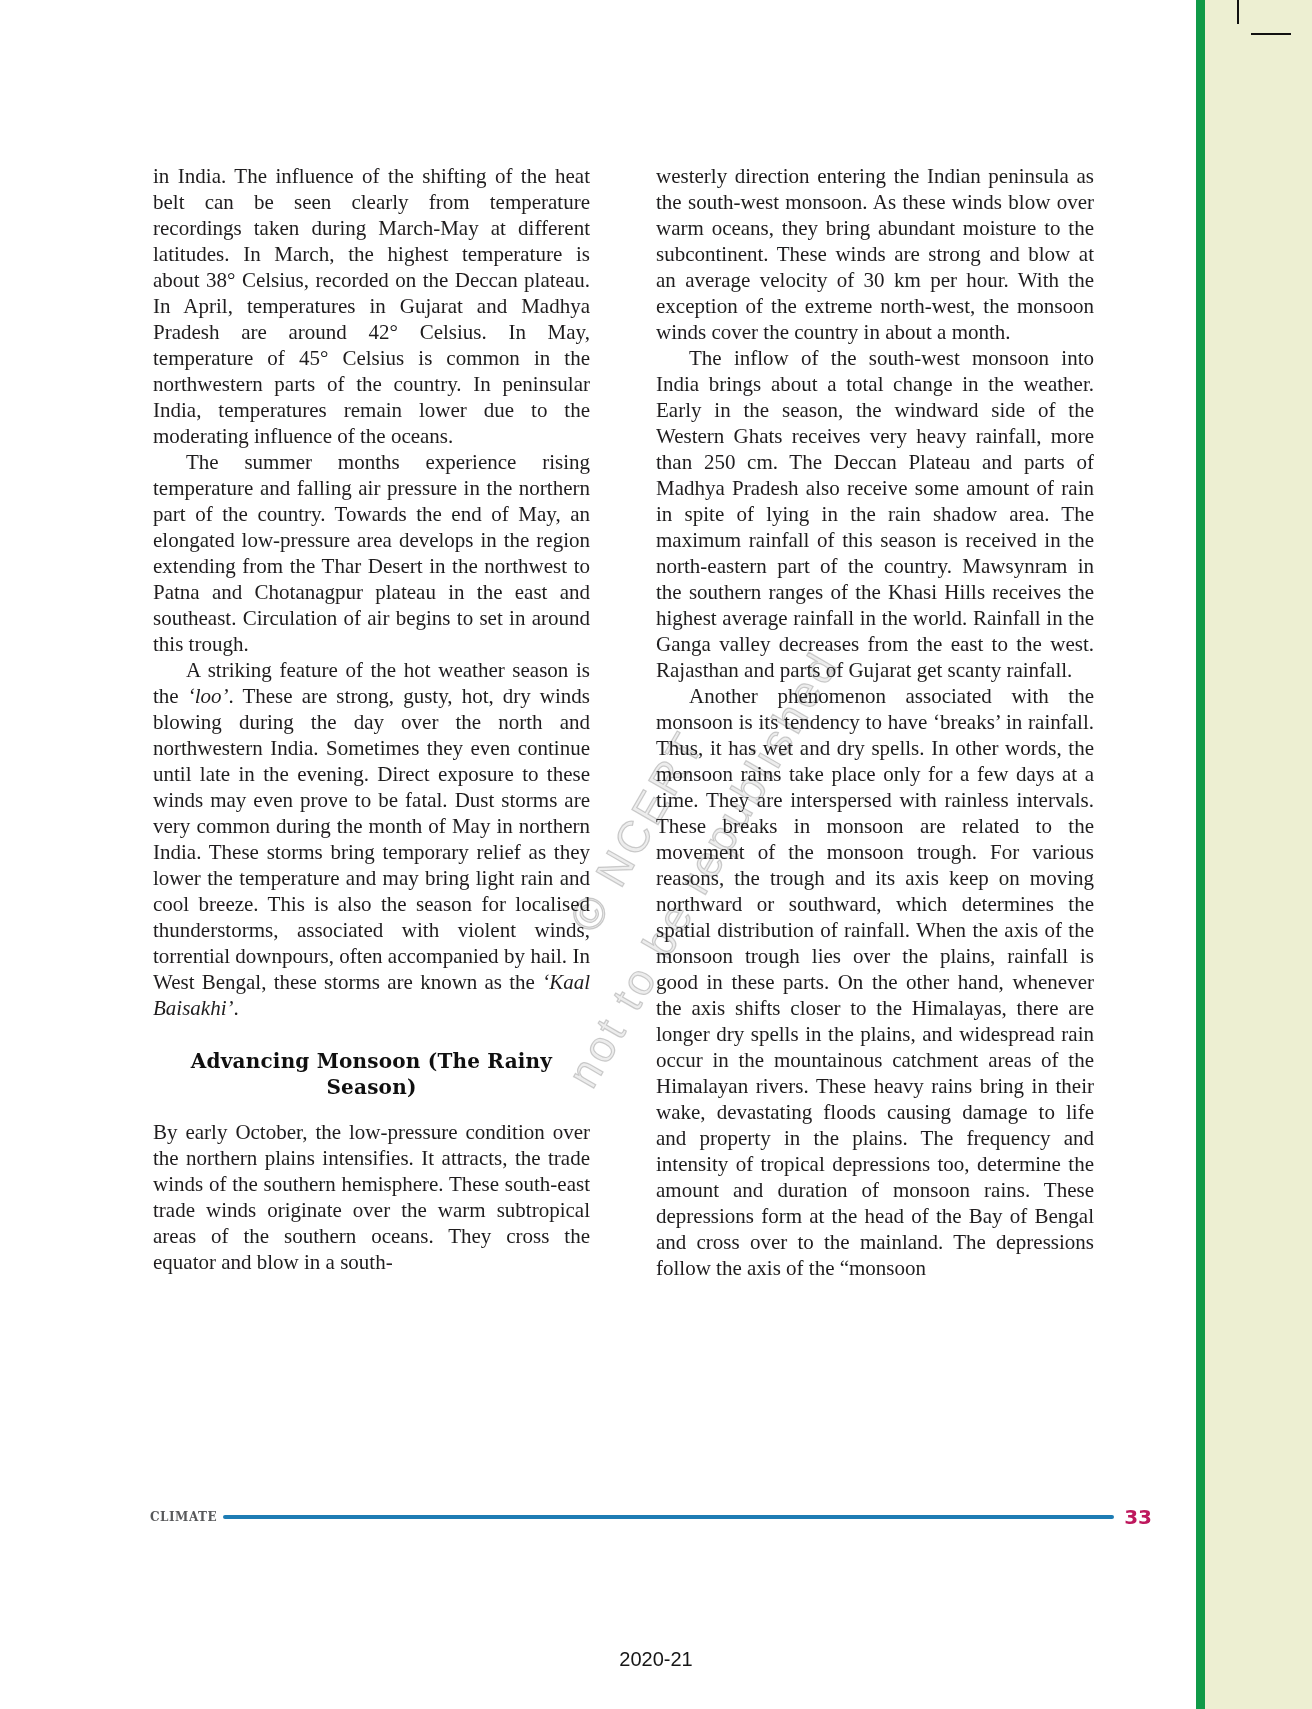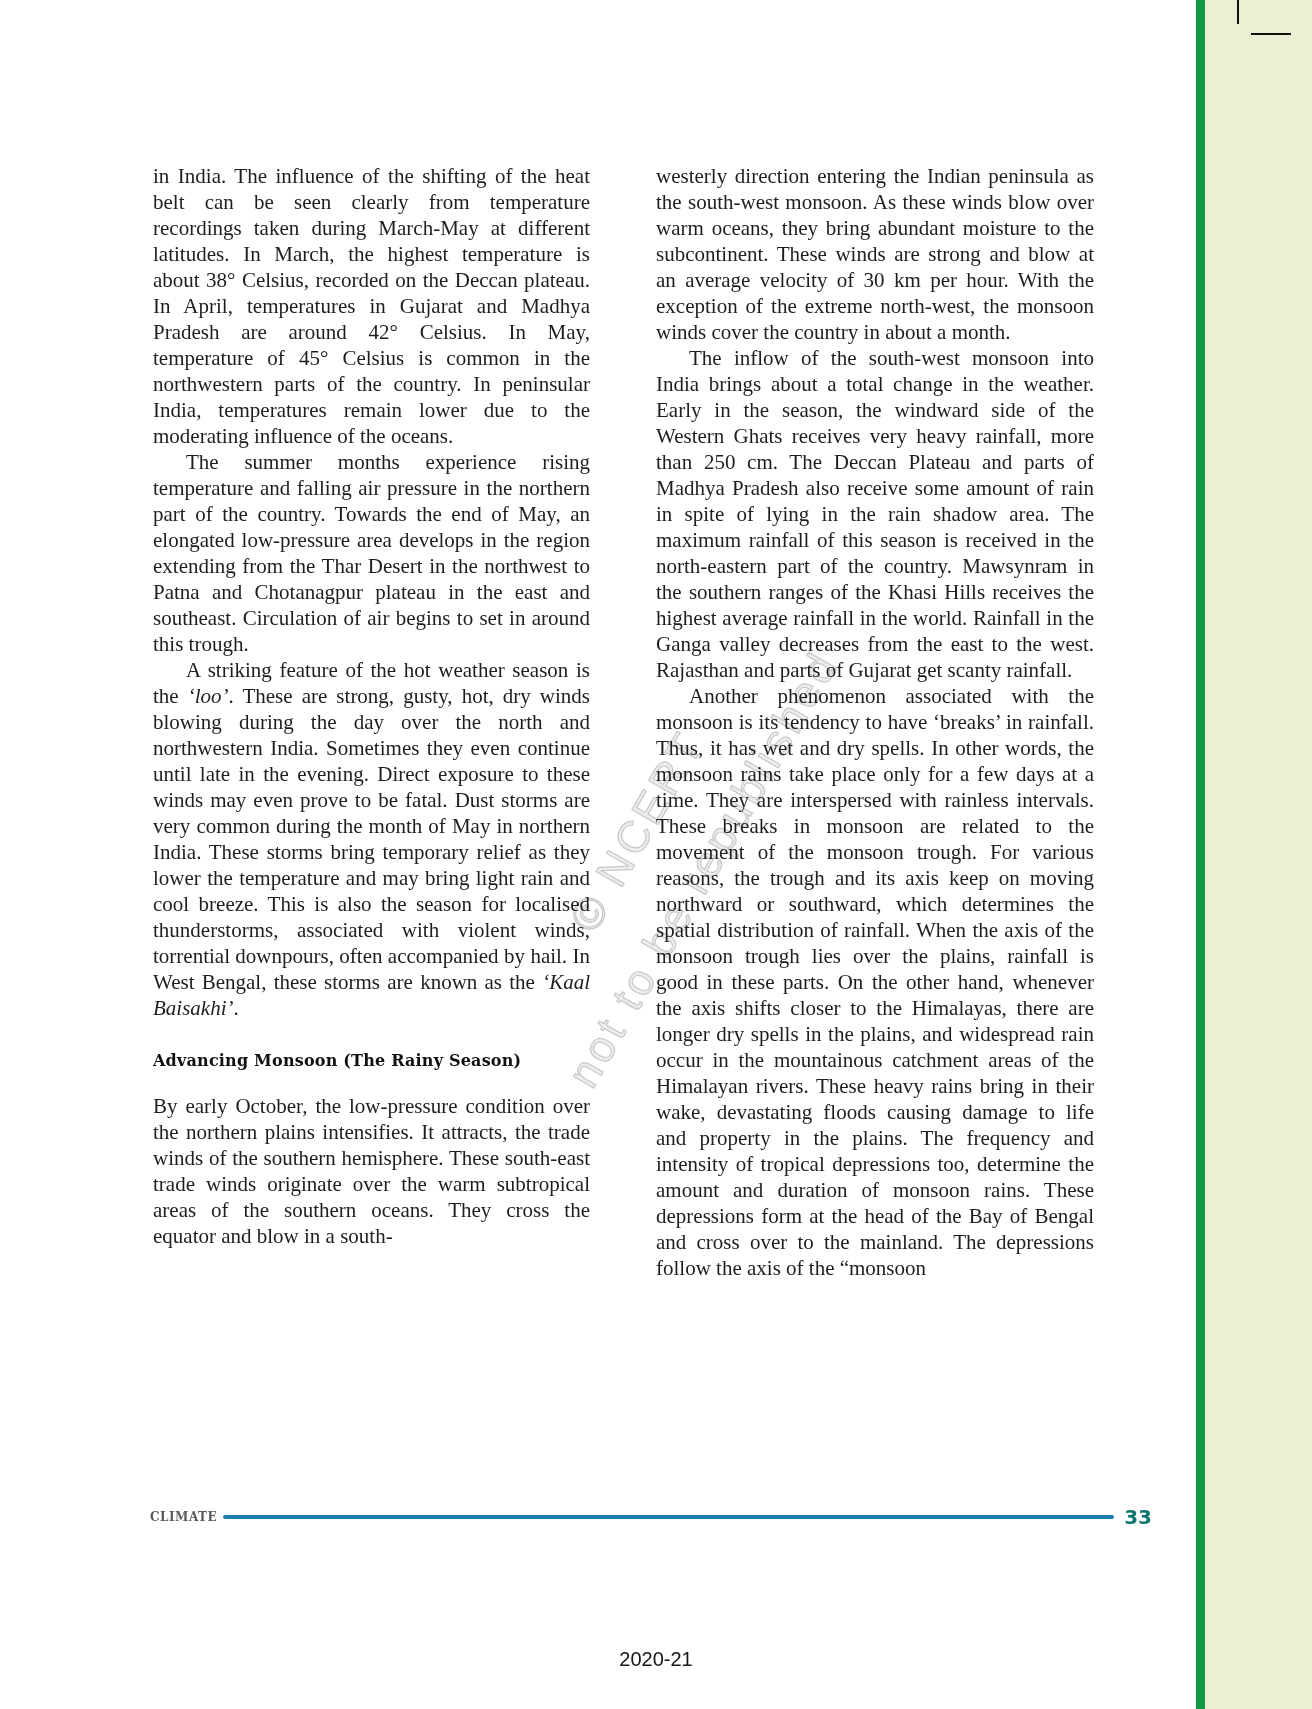--- a/index.html
+++ b/index.html
@@ -14,22 +14,22 @@
   .crop-v{position:absolute;left:1237px;top:0;width:2px;height:24px;background:#111;}
   .crop-h{position:absolute;left:1251px;top:33px;width:40px;height:2px;background:#111;}
   
   .col{position:absolute;top:163px;width:437px;font-size:21px;line-height:26px;text-align:justify;}
   .col.left{left:153px;}
   .col.right{left:620px;width:438px;margin-left:36px;}
   .para{margin:0;}
   .para.indent{text-indent:33px;}
   .para i{font-style:italic;}
   h2.section-heading{
-    font-family:"DejaVu Serif", serif;font-weight:bold;font-size:16px;line-height:26px;
-    margin:27px 0 19px 0;color:#101010;text-align:left;letter-spacing:0.2px;
+    font-family:"DejaVu Serif", serif;font-weight:bold;font-size:20px;line-height:26px;
+    margin:27px 0 19px 0;color:#101010;text-align:center;letter-spacing:0.2px;
   }
   
   .watermark{
     position:absolute;left:410px;top:600px;width:520px;height:500px;
     display:flex;flex-direction:column;align-items:center;justify-content:center;gap:26px;
     transform:rotate(-60deg);pointer-events:none;
   }
   .watermark .wm-line{
     font-family:"Liberation Sans", sans-serif;font-size:44px;letter-spacing:4px;white-space:nowrap;
     color:rgba(175,175,175,0.22);-webkit-text-stroke:1.2px rgba(130,130,130,0.38);
@@ -75,21 +75,21 @@
     <div>
         <p class="para">westerly direction entering the Indian peninsula as the south-west monsoon. As these winds blow over warm oceans, they bring abundant moisture to the subcontinent. These winds are strong and blow at an average velocity of 30 km per hour. With the exception of the extreme north-west, the monsoon winds cover the country in about a month.</p>
         <p class="para indent">The inflow of the south-west monsoon into India brings about a total change in the weather. Early in the season, the windward side of the Western Ghats receives very heavy rainfall, more than 250 cm. The Deccan Plateau and parts of Madhya Pradesh also receive some amount of rain in spite of lying in the rain shadow area. The maximum rainfall of this season is received in the north-eastern part of the country. Mawsynram in the southern ranges of the Khasi Hills receives the highest average rainfall in the world. Rainfall in the Ganga valley decreases from the east to the west. Rajasthan and parts of Gujarat get scanty rainfall.</p>
         <p class="para indent">Another phenomenon associated with the monsoon is its tendency to have ‘breaks’ in rainfall. Thus, it has wet and dry spells. In other words, the monsoon rains take place only for a few days at a time. They are interspersed with rainless intervals. These breaks in monsoon are related to the movement of the monsoon trough. For various reasons, the trough and its axis keep on moving northward or southward, which determines the spatial distribution of rainfall. When the axis of the monsoon trough lies over the plains, rainfall is good in these parts. On the other hand, whenever the axis shifts closer to the Himalayas, there are longer dry spells in the plains, and widespread rain occur in the mountainous catchment areas of the Himalayan rivers. These heavy rains bring in their wake, devastating floods causing damage to life and property in the plains. The frequency and intensity of tropical depressions too, determine the amount and duration of monsoon rains. These depressions form at the head of the Bay of Bengal and cross over to the mainland. The depressions follow the axis of the “monsoon</p>
       </div>
   </div>
 
   <div class="footer">
     <span class="chapter-label" style="color: rgb(88, 89, 91);">CLIMATE</span>
     <span class="footer-rule" style="background: rgb(29, 124, 180);"></span>
-    <span class="page-number" style="color: #0f766e;">33</span>
+    <span class="page-number" style="color: #be185d;">33</span>
   </div>
 
   <div class="year-label">2020-21</div>
 
   <div class="green-bar" style="background: rgb(16, 154, 72);"></div>
   <div class="cream-strip" style="background: rgb(237, 239, 210);"></div>
   <div class="crop-v"></div>
   <div class="crop-h"></div>
 
 </div>

